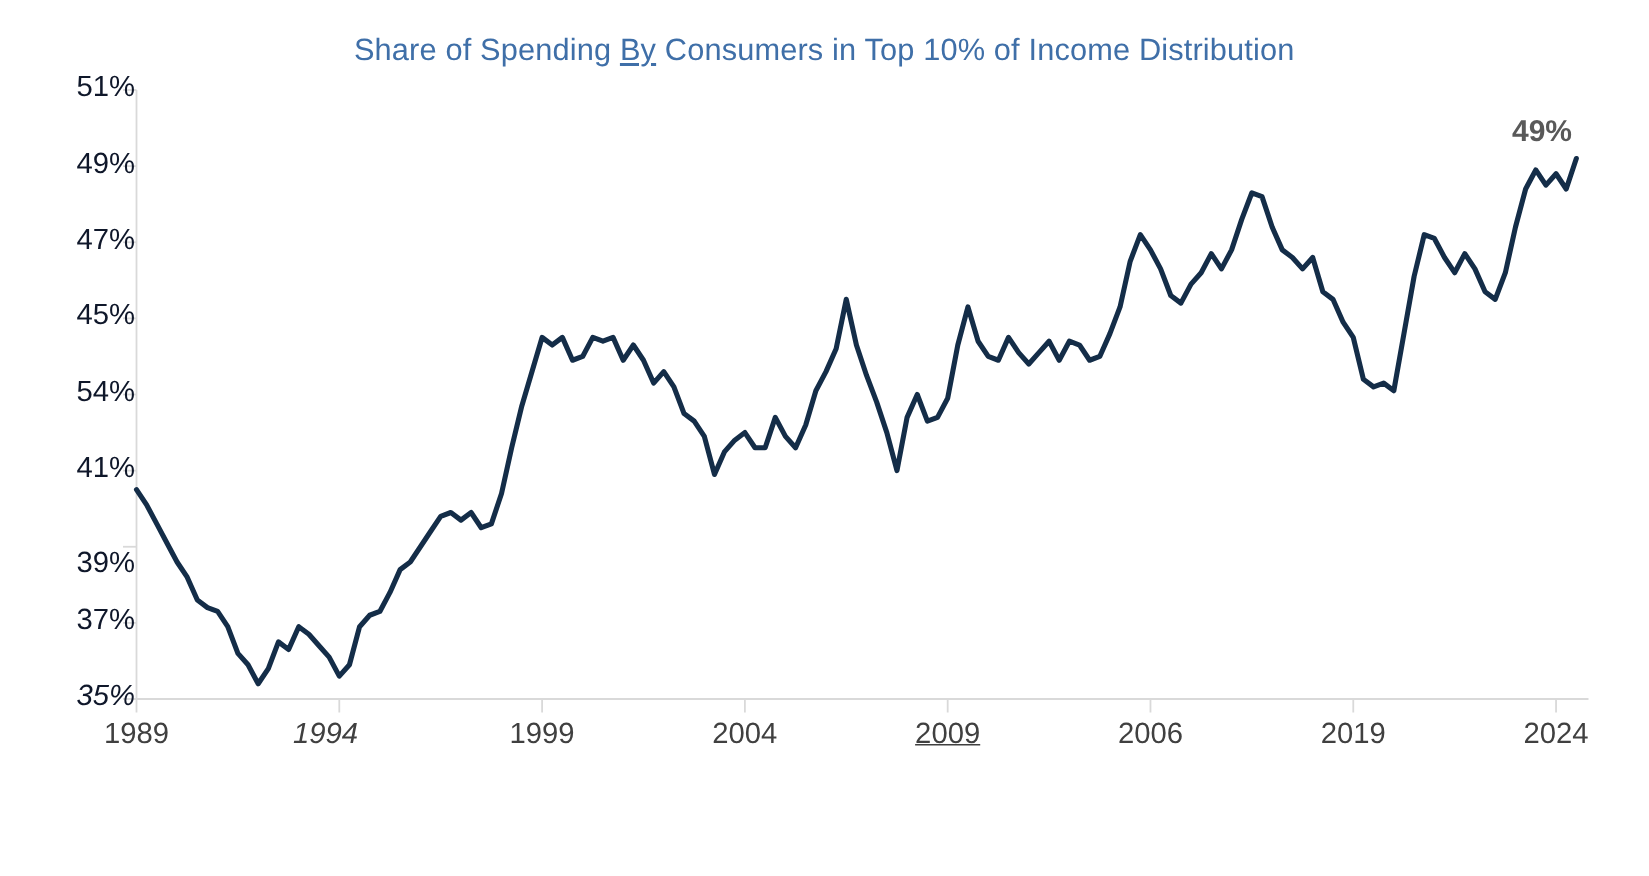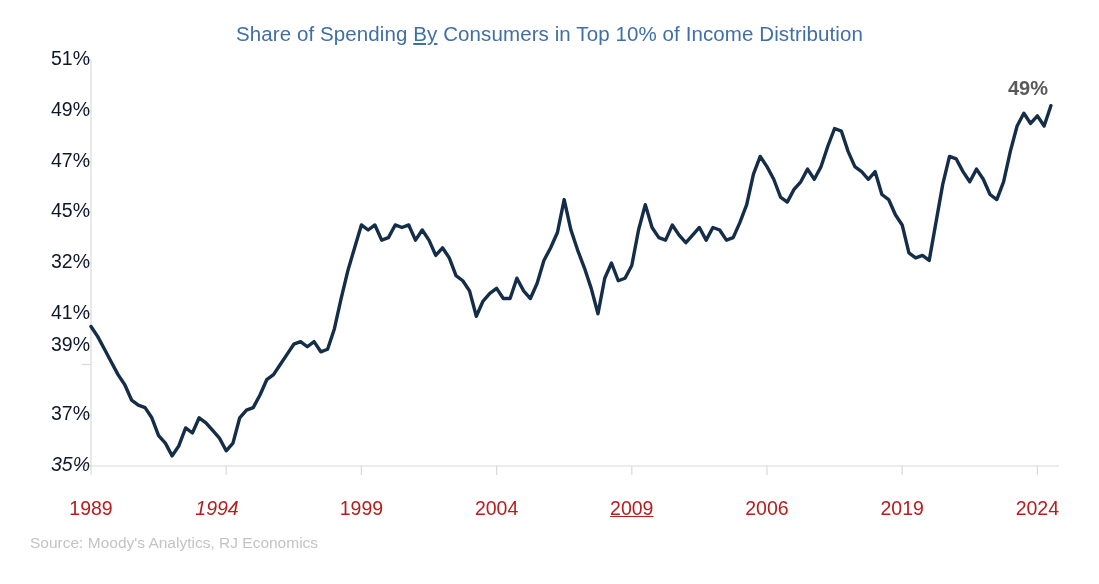--- a/index.html
+++ b/index.html
@@ -46,24 +46,23 @@
     text-align: right;
     font-size: 19.5px;
     color: #0f172a;
     width: 64px;
     right: 1009px;
   }
   .xtick-label {
     position: absolute;
     text-align: center;
     font-size: 19.5px;
-    color: #b91c1c;
+    color: #404040;
     width: 90px;
     top: 478px;
-    margin-top: 19px;
   }
   .end-label {
     position: absolute;
     font-size: 20px;
     font-weight: bold;
     color: #595959;
     left: 1008px;
     top: 77px;
   }
   .source-note {
@@ -104,36 +103,35 @@
         <line x1="766.9776536312858" y1="466" x2="766.9776536312858" y2="475" stroke="#d9d9d9" stroke-width="1.2"></line>
         <line x1="902.1731843575429" y1="466" x2="902.1731843575429" y2="475" stroke="#d9d9d9" stroke-width="1.2"></line>
         <line x1="1037.3687150838" y1="466" x2="1037.3687150838" y2="475" stroke="#d9d9d9" stroke-width="1.2"></line>
       </g>
     <path id="data-line" fill="none" stroke="#142d48" stroke-width="3.4" stroke-linejoin="round" stroke-linecap="round" d="M91.00 326.44 L97.76 336.59 L104.52 349.27 L111.28 361.96 L118.04 374.65 L124.80 384.80 L131.56 400.02 L138.32 405.10 L145.08 407.64 L151.84 417.79 L158.60 435.55 L165.36 443.16 L172.12 455.85 L178.88 445.70 L185.64 427.94 L192.40 433.01 L199.16 417.79 L205.92 422.86 L212.68 430.48 L219.44 438.09 L226.20 450.77 L232.96 443.16 L239.72 417.79 L246.47 410.17 L253.23 407.64 L259.99 394.95 L266.75 379.73 L273.51 374.65 L280.27 364.50 L287.03 354.35 L293.79 344.20 L300.55 341.66 L307.31 346.74 L314.07 341.66 L320.83 351.81 L327.59 349.27 L334.35 328.98 L341.11 298.52 L347.87 270.61 L354.63 247.77 L361.39 224.94 L368.15 230.01 L374.91 224.94 L381.67 240.16 L388.43 237.63 L395.19 224.94 L401.95 227.48 L408.71 224.94 L415.47 240.16 L422.23 230.01 L428.99 240.16 L435.75 255.39 L442.51 247.77 L449.27 257.92 L456.03 275.69 L462.79 280.76 L469.55 290.91 L476.31 316.29 L483.07 301.06 L489.83 293.45 L496.59 288.38 L503.35 298.52 L510.11 298.52 L516.87 278.23 L523.63 290.91 L530.39 298.52 L537.15 283.30 L543.91 260.46 L550.66 247.77 L557.42 232.55 L564.18 199.56 L570.94 230.01 L577.70 250.31 L584.46 268.08 L591.22 288.38 L597.98 313.75 L604.74 278.23 L611.50 263.00 L618.26 280.76 L625.02 278.23 L631.78 265.54 L638.54 230.01 L645.30 204.64 L652.06 227.48 L658.82 237.63 L665.58 240.16 L672.34 224.94 L679.10 235.09 L685.86 242.70 L692.62 235.09 L699.38 227.48 L706.14 240.16 L712.90 227.48 L719.66 230.01 L726.42 240.16 L733.18 237.63 L739.94 222.40 L746.70 204.64 L753.46 174.19 L760.22 156.42 L766.98 166.58 L773.74 179.26 L780.50 197.02 L787.26 202.10 L794.02 189.41 L800.78 181.80 L807.54 169.11 L814.30 179.26 L821.06 166.58 L827.82 146.27 L834.58 128.51 L841.34 131.05 L848.09 151.35 L854.85 166.58 L861.61 171.65 L868.37 179.26 L875.13 171.65 L881.89 194.49 L888.65 199.56 L895.41 214.79 L902.17 224.94 L908.93 252.85 L915.69 257.92 L922.45 255.39 L929.21 260.46 L935.97 222.40 L942.73 184.34 L949.49 156.42 L956.25 158.96 L963.01 171.65 L969.77 181.80 L976.53 169.11 L983.29 179.26 L990.05 194.49 L996.81 199.56 L1003.57 181.80 L1010.33 151.35 L1017.09 125.98 L1023.85 113.29 L1030.61 123.44 L1037.37 115.83 L1044.13 125.98 L1050.89 105.67"></path>
   </svg>
 
   <div id="ytick-labels">
       <div class="ytick-label" style="top: 453px; font-style: italic;">35%</div>
       <div class="ytick-label" style="top: 402.25px;">37%</div>
-      <div class="ytick-label" style="top: 333px;">39%</div>
+      <div class="ytick-label" style="top: 364px;">39%</div>
       <div class="ytick-label" style="top: 300.75px;">41%</div>
-      <div class="ytick-label" style="top: 250px;">32%</div>
+      <div class="ytick-label" style="top: 250px;">54%</div>
       <div class="ytick-label" style="top: 199.25px; text-align: right;">45%</div>
       <div class="ytick-label" style="top: 148.5px;">47%</div>
       <div class="ytick-label" style="top: 97.75px;">49%</div>
       <div class="ytick-label" style="top: 47px;">51%</div>
     </div>
   <div id="xtick-labels">
       <div class="xtick-label" style="left: 46px;">1989</div>
       <div class="xtick-label" style="left: 172px; font-style: italic;">1994</div>
       <div class="xtick-label" style="left: 316.391px;">1999</div>
       <div class="xtick-label" style="left: 451.587px;">2004</div>
       <div class="xtick-label" style="left: 586.782px; text-decoration: underline;">2009</div>
       <div class="xtick-label" style="left: 721.978px;">2006</div>
       <div class="xtick-label" style="left: 857.173px;">2019</div>
       <div class="xtick-label" style="left: 992.369px;">2024</div>
     </div>
 
   <div class="end-label">49%</div>
 
-  <div class="source-note">Source: Moody's Analytics, RJ Economics</div>
 
 </div>
 
 </body></html>

